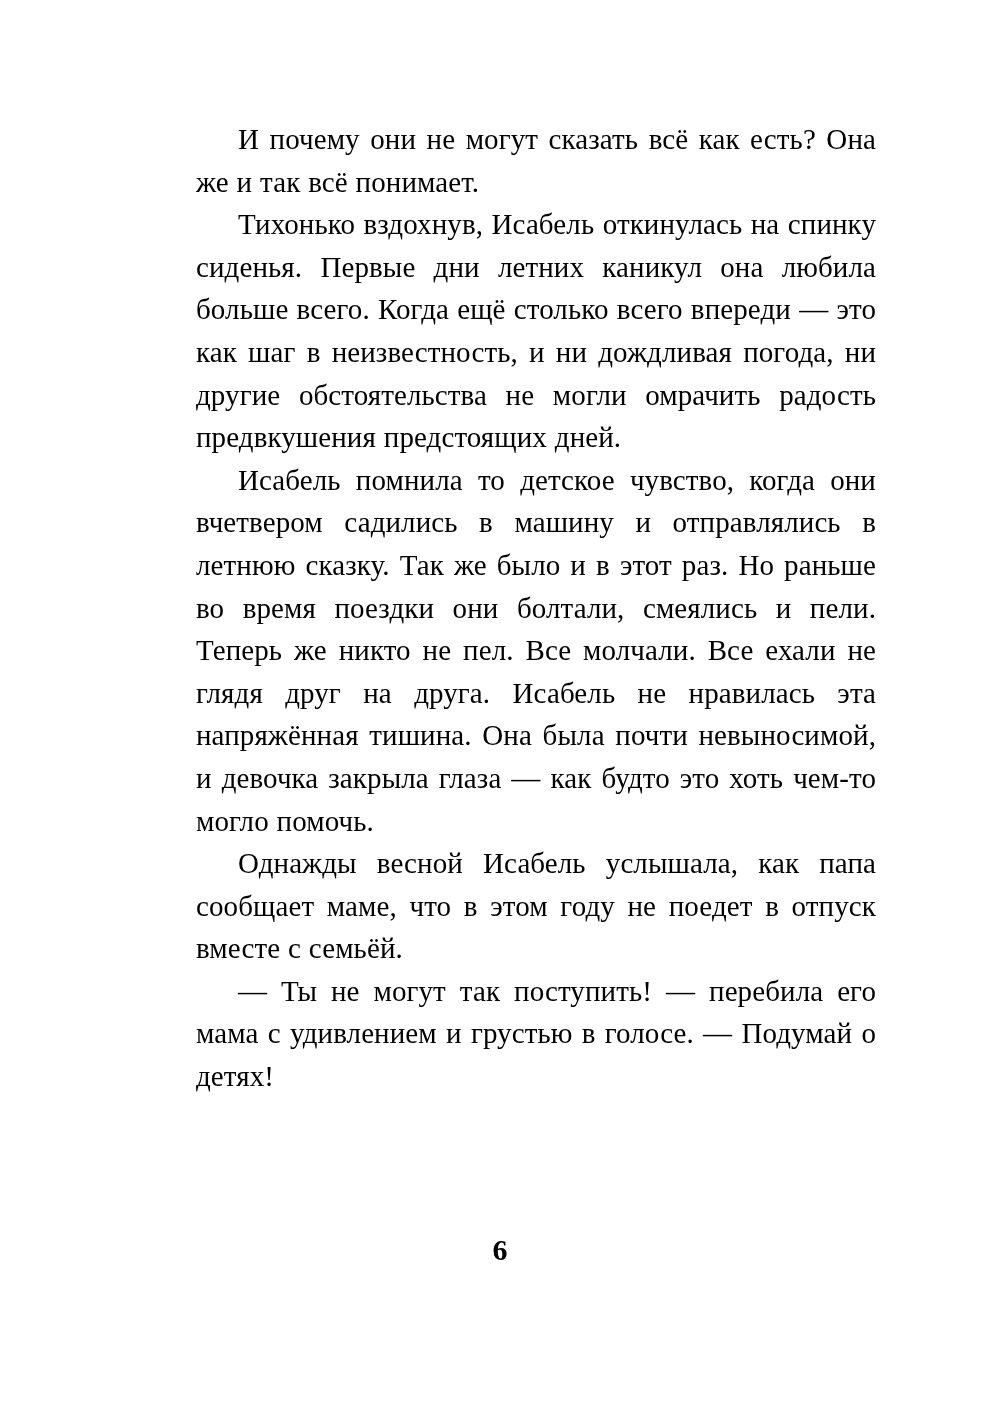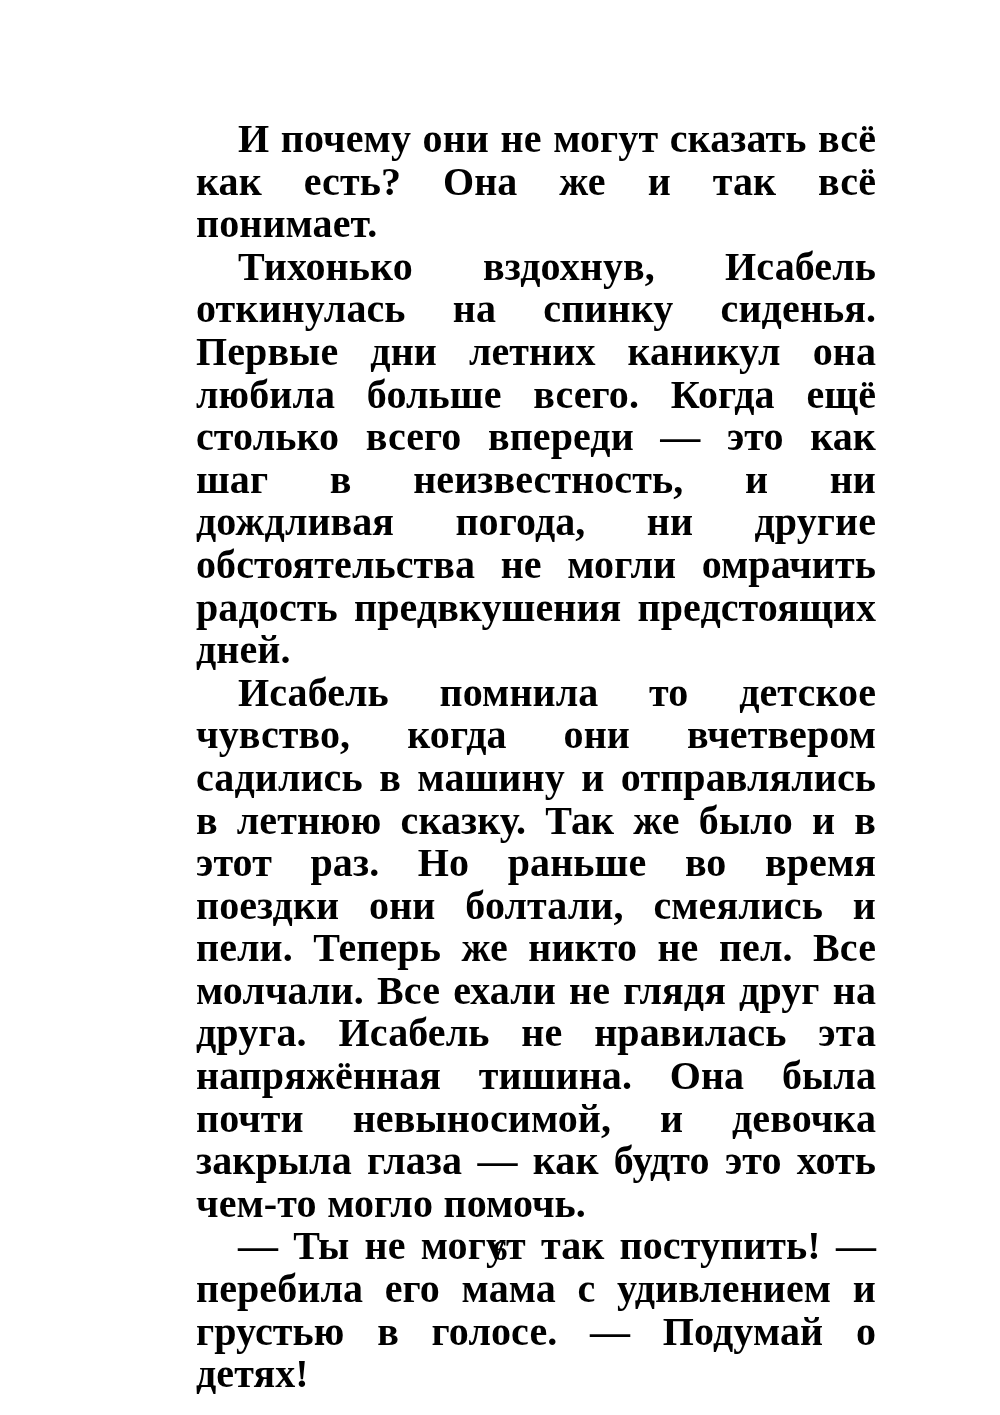--- a/index.html
+++ b/index.html
@@ -25,24 +25,24 @@
   }
   .text-block {
     position: absolute;
     top: 118px;
     left: 196px;
     width: 680px;
   }
   .para {
     margin: 0;
     text-indent: 42px;
-    font-size: 40px;
+    font-size: 29px;
     line-height: 42.6px;
     text-align: justify;
-    font-weight: 700;
+    font-weight: 400;
     letter-spacing: 0.1px;
     hyphens: manual;
     word-spacing: 0.5px;
   }
   .para.last-line-left {
     text-align-last: left;
   }
   .page-number {
     position: absolute;
     top: 1233px;
@@ -56,18 +56,19 @@
 </style>
 </head>
 <body>
 
 <div class="page">
 
   <div class="text-block">
     <p class="para last-line-left">И почему они не могут сказать всё как есть? Она же и так всё понимает.</p>
     <p class="para last-line-left">Тихонько вздохнув, Исабель откинулась на спинку сиденья. Первые дни летних каникул она любила больше всего. Когда ещё столько всего впереди — это как шаг в неизвестность, и ни дождливая погода, ни другие обстоятельства не могли омрачить радость предвкушения предстоящих дней.</p>
     <p class="para last-line-left">Исабель помнила то детское чувство, когда они вчетвером садились в машину и отправлялись в летнюю сказку. Так же было и в этот раз. Но раньше во время поездки они болтали, смеялись и пели. Теперь же никто не пел. Все молчали. Все ехали не глядя друг на друга. Исабель не нравилась эта напряжённая тишина. Она была почти невыносимой, и девочка закрыла глаза — как будто это хоть чем-то могло помочь.</p>
+    <p class="para last-line-left">Однажды весной Исабель услышала, как папа сообщает маме, что в этом году не поедет в отпуск вместе с семьёй.</p>
     <p class="para last-line-left">— Ты не могут так поступить! — перебила его мама с удивлением и грустью в голосе. — Подумай о детях!</p>
   </div>
 
   <div class="page-number">6</div>
 
 </div>
 
 </body></html>

